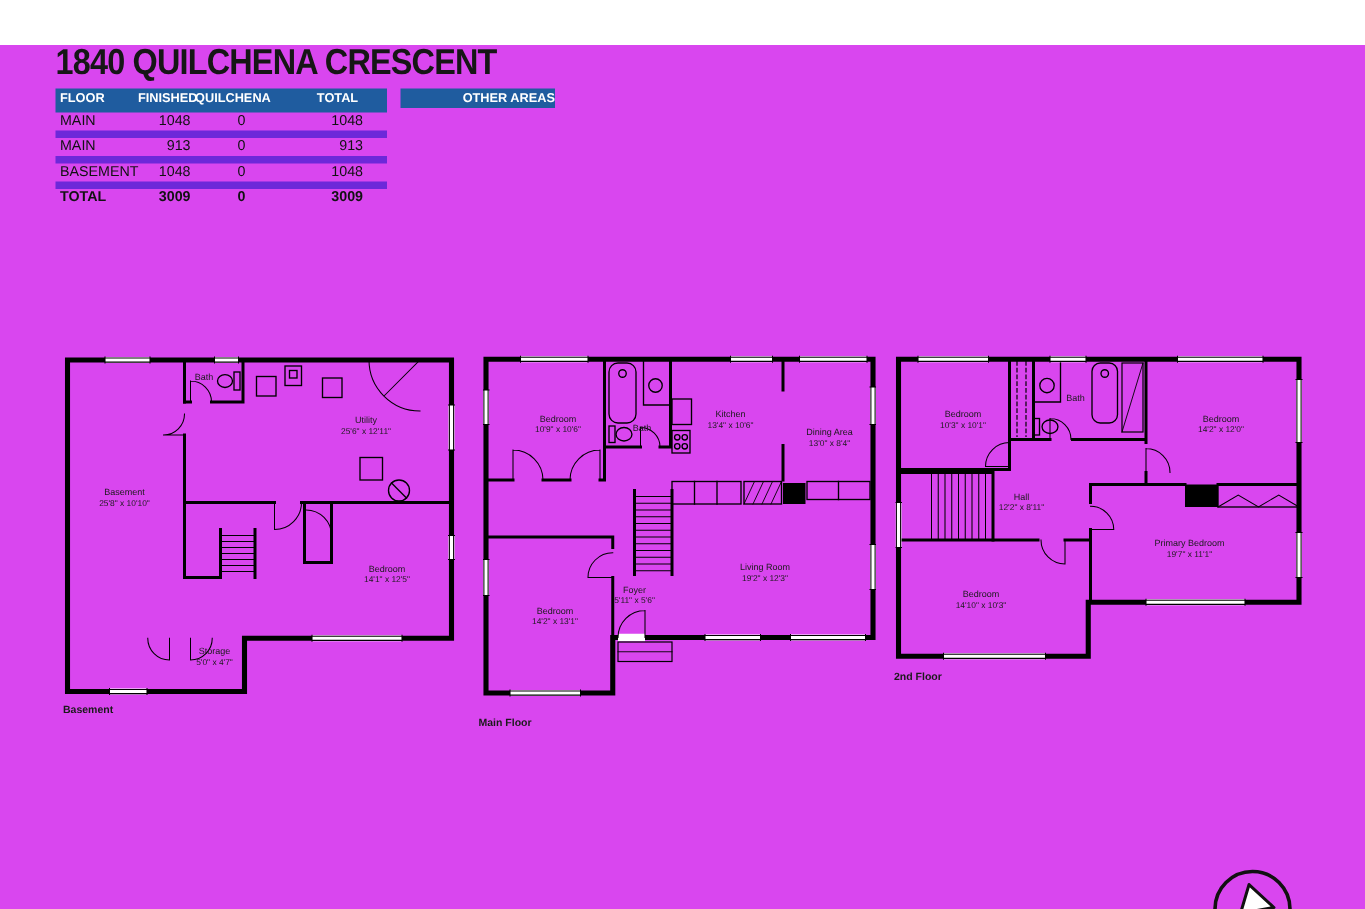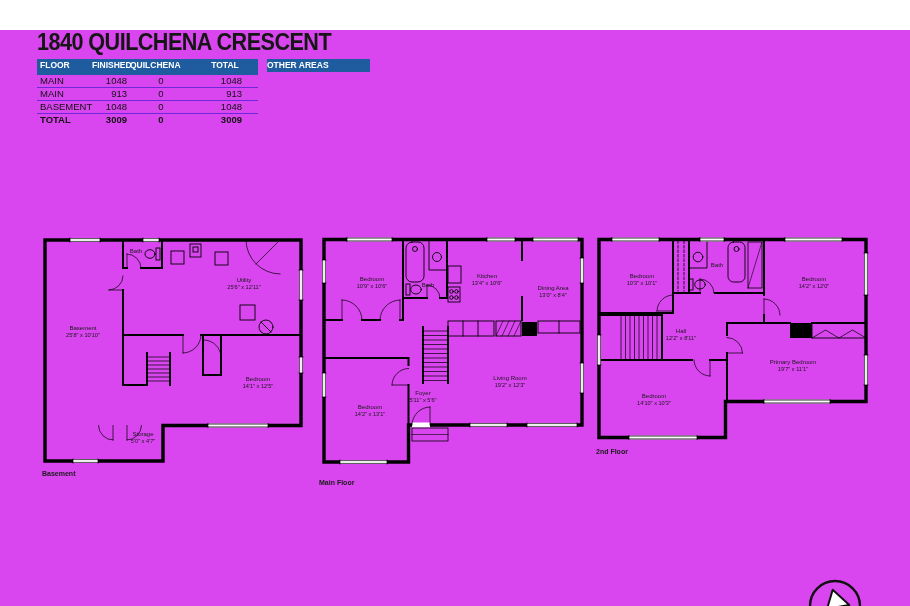--- a/index.html
+++ b/index.html
@@ -8,28 +8,28 @@
   .abs{position:absolute;}
   #title{left:37px;top:-2px;font-size:24px;font-weight:bold;letter-spacing:-0.6px;
          transform:scaleX(0.9);transform-origin:left top;white-space:nowrap;color:#161616;}
   
   #area-table{left:37px;top:29px;width:221px;font-size:9.5px;}
   .thead{display:grid;grid-template-columns:55px 38px 62px 66px;height:16px;line-height:13px;
          color:#fff;font-weight:bold;font-size:8.5px;}
   .thead .c0{padding-left:3px;text-align:left;}
   .thead .c1,.thead .c2,.thead .c3{text-align:left;}
   .trow{display:grid;grid-template-columns:55px 38px 62px 66px;height:12px;line-height:12px;
-        border-bottom:1px solid #6d28d9;}
+        border-bottom:5px solid #6d28d9;}
   .trow:last-child{border-bottom:none;font-weight:bold;}
   .trow .c0{padding-left:3px;text-align:left;}
   .trow .c1{text-align:right;padding-right:3px;}
   .trow .c2{text-align:center;}
   .trow .c3{text-align:right;padding-right:16px;}
   #other-areas{left:267px;top:29px;width:103px;height:13px;line-height:13px;color:#fff;
-               font-weight:bold;font-size:8.5px;text-align:left;}
+               font-weight:bold;font-size:8.5px;text-align:right;}
   .caption{font-size:7px;font-weight:bold;color:#1a1a1a;}
   svg text{font-family:"Liberation Sans",sans-serif;fill:#1a1a1a;}
   .rname{font-size:6px;}
   .rdims{font-size:5.6px;}
 </style>
 </head>
 <body>
 
 <div id="canvas">
 

